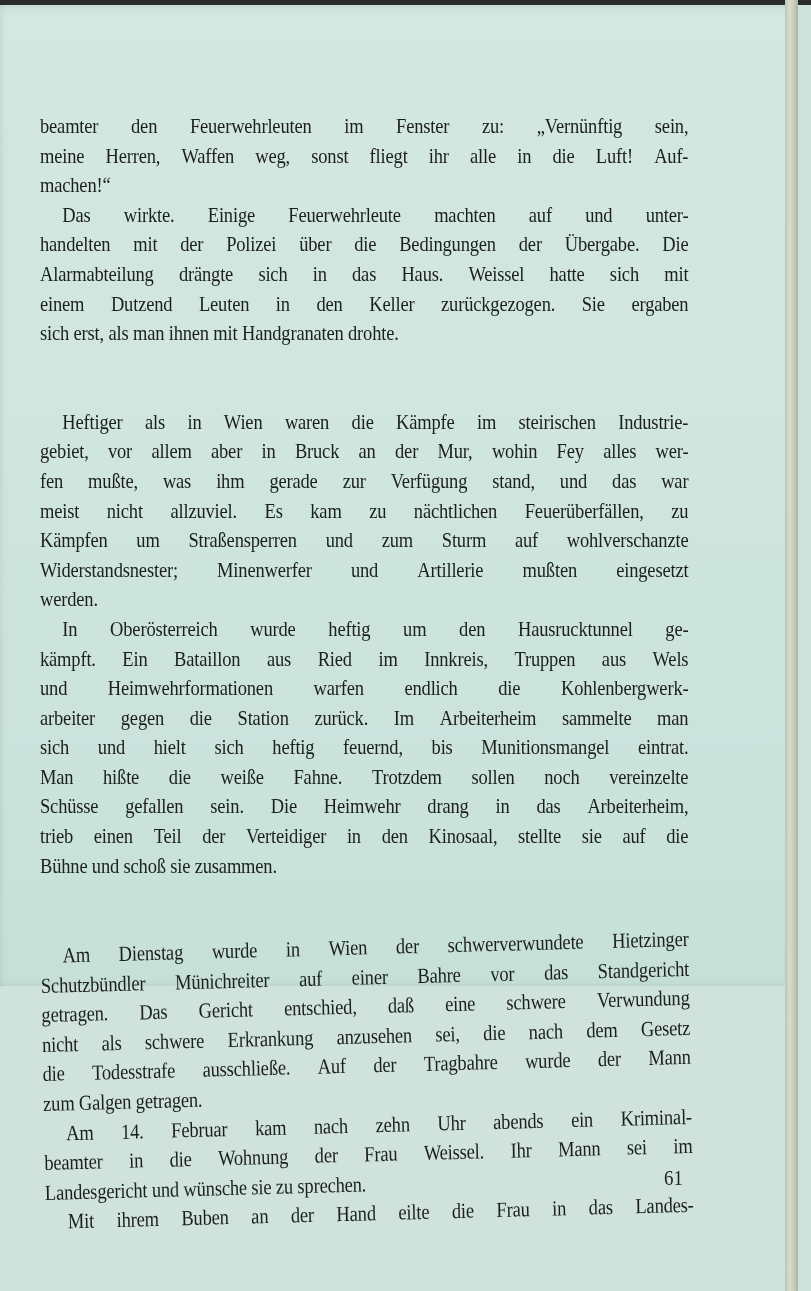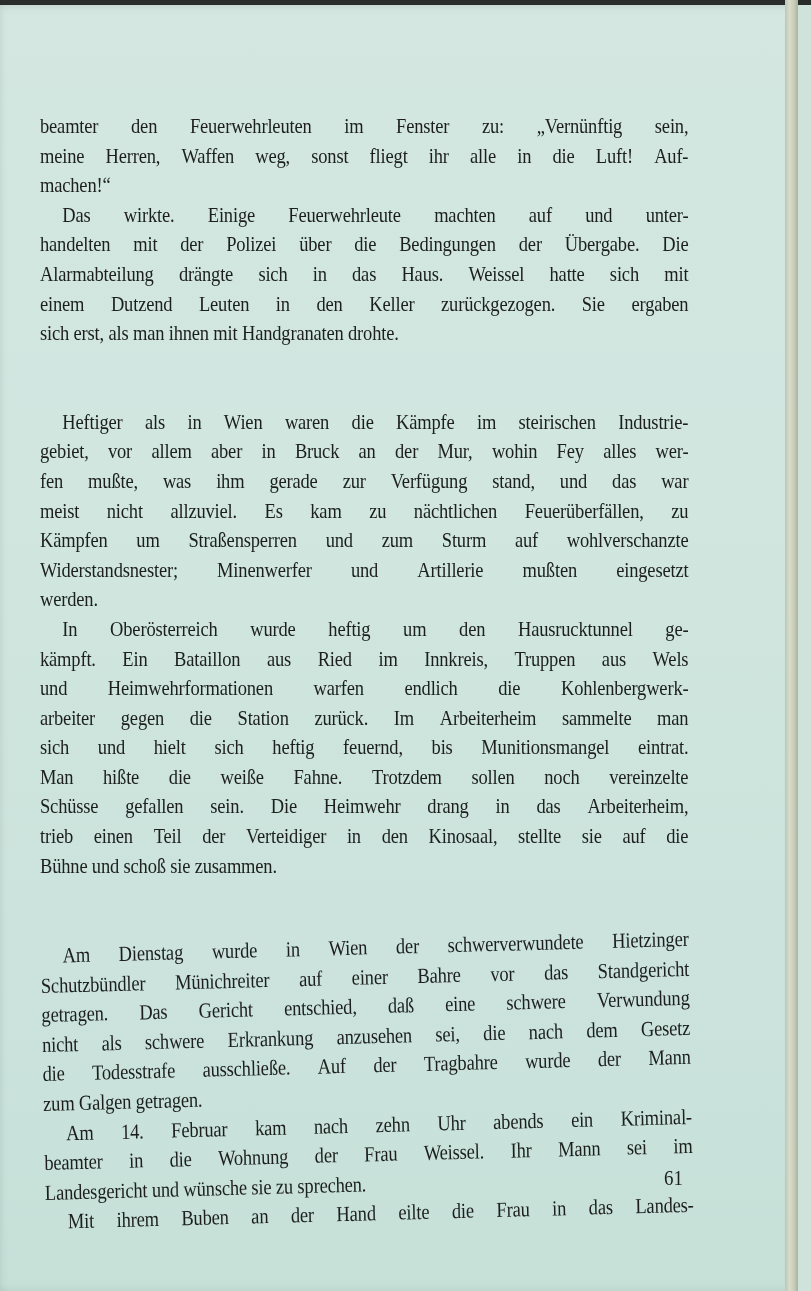--- a/index.html
+++ b/index.html
@@ -13,21 +13,21 @@
       background: #cfe3dc;
       position: relative;
       font-family: "Liberation Serif", "DejaVu Serif", serif;
       color: #1c1f1e;
     }
     .page {
       position: absolute;
       left: 0;
       top: 0;
       width: 798px;
-      height: 1291px;
+      height: 986px;
       background: linear-gradient(180deg, #d4e7e1 0%, #d0e6df 40%, #cbe3dc 75%, #c6e0d8 100%);
       box-shadow: inset -6px 0 10px rgba(0,0,0,0.08), inset 0 6px 8px rgba(0,0,0,0.10);
     }
     .top-edge {
       position: absolute;
       left: 0; top: 0;
       width: 811px; height: 5px;
       background: #2a2c2b;
     }
     .right-edge {

